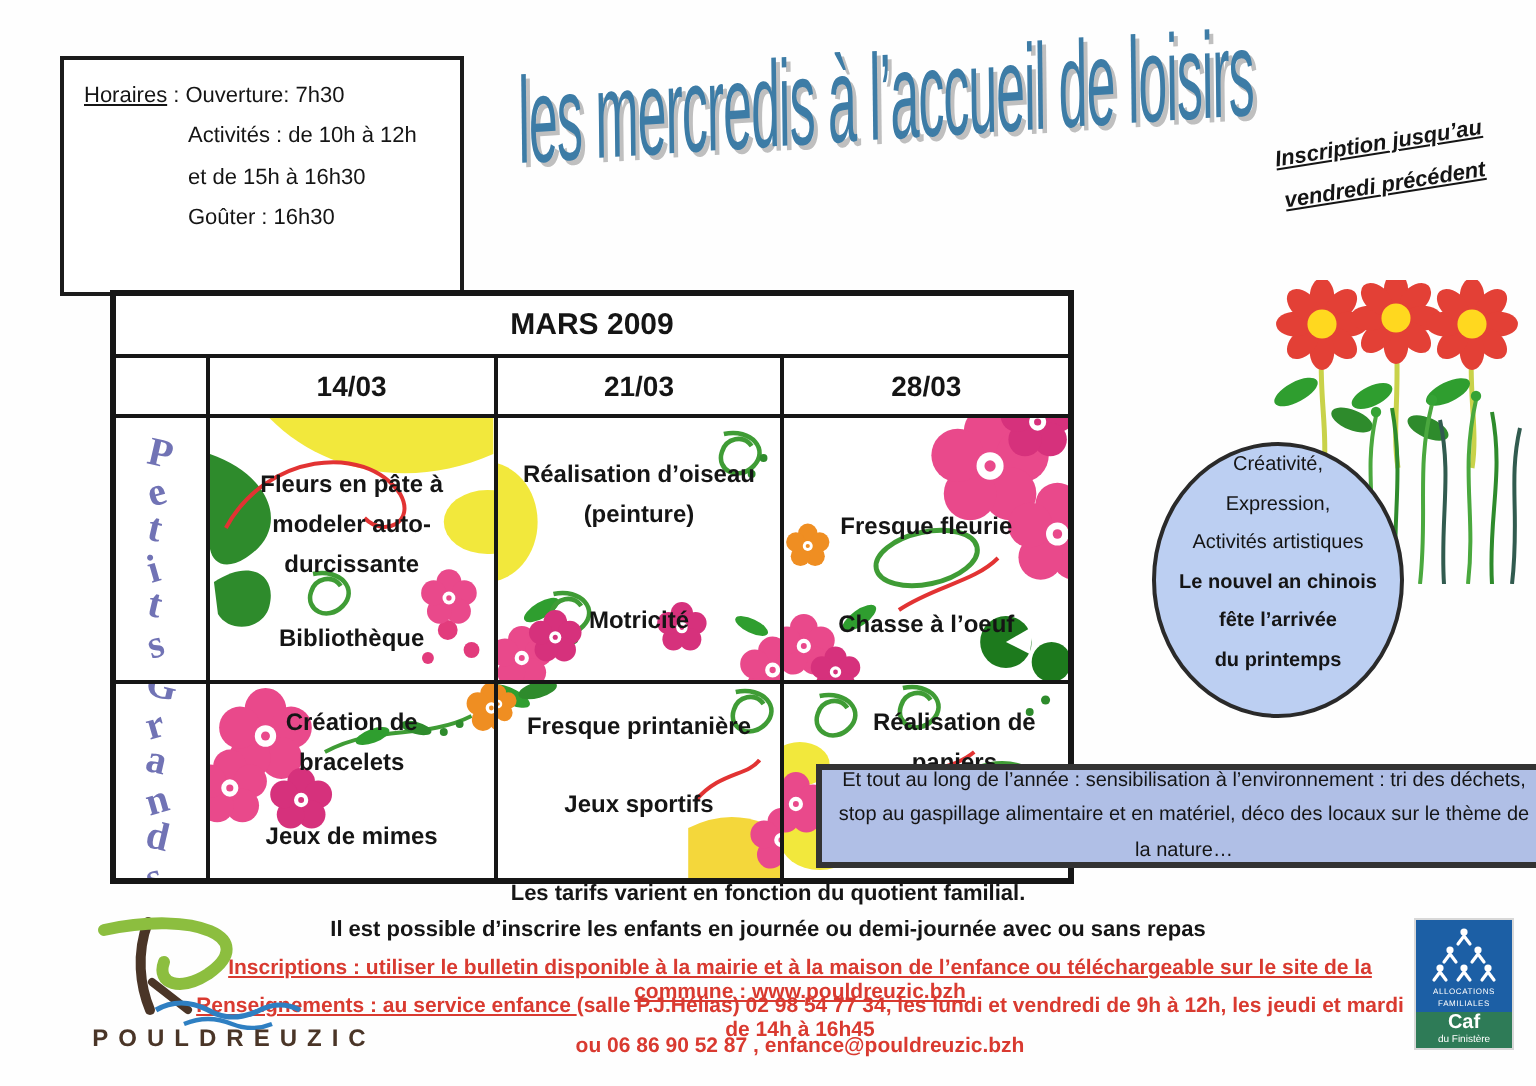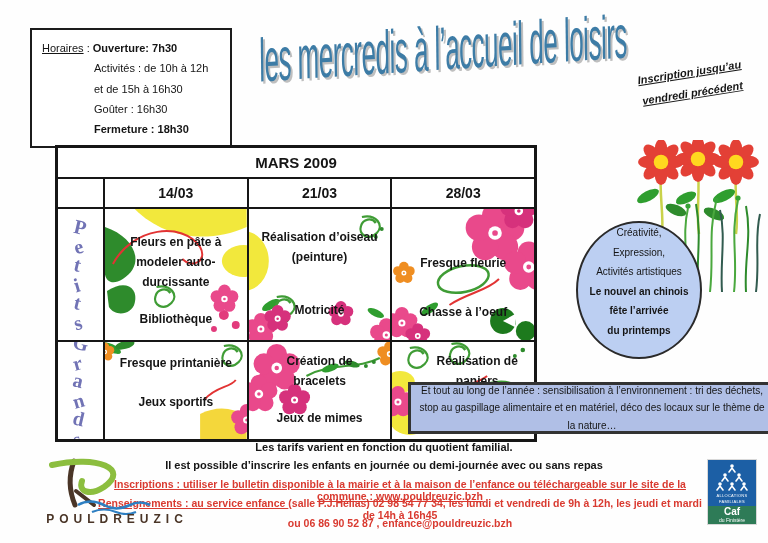--- a/index.html
+++ b/index.html
@@ -5,21 +5,21 @@
   html,body{margin:0;padding:0;}
   body{
     width:768px;height:543px;position:relative;overflow:hidden;
     background:#fefefe;
     font-family:"Liberation Sans",sans-serif;color:#151515;
   }
   
   .hours{position:absolute;left:30px;top:28px;width:182px;height:108px;
     border:2px solid #1c1c1c;background:#fff;padding:8px 6px 0 10px;font-size:11px;line-height:1.85;}
   .hours .u{text-decoration:underline;}
-  .hours .b{font-weight:bold;}
+  .hours .b{font-weight:normal;text-align:right;}
   .hours .ind{margin-left:52px;}
   
   .title{position:absolute;left:243px;top:34px;width:400px;text-align:center;
     font-size:26px;letter-spacing:-0.5px;color:#3d7ca6;white-space:nowrap;
     transform:scaleY(2.35) rotate(-1.6deg);transform-origin:center;
     text-shadow:2px 1px 0 #bfbfbf;font-family:"Liberation Sans",sans-serif;}
   
   .note{position:absolute;right:6px;top:62px;width:142px;text-align:center;
     font-size:11px;font-weight:bold;font-style:italic;line-height:1.9;
     transform:rotate(-9deg);}
@@ -107,21 +107,20 @@
     </g>
     <path id="swirl" d="M0,0 c14,-3 23,8 15,16 c-8,8 -19,2 -16,-7 c2,-7 11,-9 15,-3" fill="none" stroke="#3f9c35" stroke-width="2.3"></path>
   </defs>
 </svg>
 
 <div class="hours">
   <div><span class="u">Horaires</span><span> : </span><span class="b">Ouverture: 7h30</span></div>
   <div class="ind">Activités : de 10h à 12h</div>
   <div class="ind">et de 15h à 16h30</div>
   <div class="ind">Goûter : 16h30</div>
-  <div class="ind b">Fermeture : 18h30</div>
 </div>
 
 <div class="title">les mercredis à l’accueil de loisirs</div>
 
 <div class="note">
   <span>Inscription jusqu’au</span><br>
   <span>vendredi précédent</span>
 </div>
 
 <div class="cal">
@@ -211,48 +210,48 @@
           <span class="vletter" style="transform: rotate(13deg);">G</span>
           <span class="vletter" style="transform: rotate(-16deg);">r</span>
           <span class="vletter" style="transform: rotate(13deg);">a</span>
           <span class="vletter" style="transform: rotate(-16deg);">n</span>
           <span class="vletter" style="transform: rotate(13deg);">d</span>
           <span class="vletter" style="transform: rotate(-16deg);">s</span>
         </span>
     </div>
     <div class="gcell">
       <svg class="deco" viewBox="0 0 143 97" preserveAspectRatio="none">
-        <ellipse cx="6" cy="6" rx="11" ry="4" fill="#2f9e2f" transform="rotate(25 6 6)"></ellipse>
-        <ellipse cx="20" cy="3" rx="10" ry="4" fill="#2e8b2c" transform="rotate(-15 20 3)"></ellipse>
-        <use href="#flower5" x="0" y="10" style="color:#ef8e22" transform="scale(0.6)" transform-origin="0 10"></use>
-        <use href="#swirl" x="120" y="4"></use>
-        <path d="M96,97 L96,72 Q120,60 143,74 L143,97 Z" fill="#f4d73b"></path>
-        <path d="M100,58 C112,44 126,46 132,38" stroke="#e23333" stroke-width="2" fill="none"></path>
-        <use href="#flower5" x="143" y="78" style="color:#e9498b" transform-origin="143 78"></use>
-      </svg>
-      <div class="cell-inner">
-        <div>Fresque printanière</div>
-        <div style="margin-bottom:14px;">Jeux sportifs</div>
-      </div>
-    </div>
-    <div class="gcell">
-      <svg class="deco" viewBox="0 0 143 97" preserveAspectRatio="none">
         <use href="#flower5" x="28" y="26" style="color:#e9498b" transform="scale(1.5)" transform-origin="28 26"></use>
         <use href="#flower5" x="10" y="52" style="color:#e9498b" transform="scale(1.2)" transform-origin="10 52"></use>
         <use href="#flower5" x="46" y="58" style="color:#d6317c" transform-origin="46 58"></use>
         <path d="M58,34 C84,20 108,28 132,16" stroke="#3f9c35" stroke-width="2" fill="none"></path>
         <ellipse cx="82" cy="26" rx="9" ry="3.5" fill="#2f9e2f" transform="rotate(-20 82 26)"></ellipse>
         <ellipse cx="104" cy="22" rx="8" ry="3" fill="#2e8b2c" transform="rotate(15 104 22)"></ellipse>
         <circle cx="118" cy="24" r="2" fill="#2e8b2c"></circle>
           <circle cx="126" cy="20" r="2" fill="#2e8b2c"></circle>
         <use href="#flower5" x="142" y="12" style="color:#ef8e22" transform="scale(0.8)" transform-origin="142 12"></use>
       </svg>
       <div class="cell-inner">
         <div style="max-width:110px;">Création de bracelets</div>
         <div>Jeux de mimes</div>
+      </div>
+    </div>
+    <div class="gcell">
+      <svg class="deco" viewBox="0 0 143 97" preserveAspectRatio="none">
+        <ellipse cx="6" cy="6" rx="11" ry="4" fill="#2f9e2f" transform="rotate(25 6 6)"></ellipse>
+        <ellipse cx="20" cy="3" rx="10" ry="4" fill="#2e8b2c" transform="rotate(-15 20 3)"></ellipse>
+        <use href="#flower5" x="0" y="10" style="color:#ef8e22" transform="scale(0.6)" transform-origin="0 10"></use>
+        <use href="#swirl" x="120" y="4"></use>
+        <path d="M96,97 L96,72 Q120,60 143,74 L143,97 Z" fill="#f4d73b"></path>
+        <path d="M100,58 C112,44 126,46 132,38" stroke="#e23333" stroke-width="2" fill="none"></path>
+        <use href="#flower5" x="143" y="78" style="color:#e9498b" transform-origin="143 78"></use>
+      </svg>
+      <div class="cell-inner">
+        <div>Fresque printanière</div>
+        <div style="margin-bottom:14px;">Jeux sportifs</div>
       </div>
     </div>
     <div class="gcell">
       <svg class="deco" viewBox="0 0 143 97" preserveAspectRatio="none">
         <use href="#swirl" x="18" y="6"></use>
         <use href="#swirl" x="60" y="2"></use>
         <ellipse cx="8" cy="40" rx="15" ry="11" fill="#f2e83c"></ellipse>
         <ellipse cx="18" cy="78" rx="20" ry="15" fill="#f2e83c"></ellipse>
         <use href="#flower5" x="6" y="60" style="color:#e9498b" transform-origin="6 60"></use>
         <path d="M48,56 C66,42 84,44 96,34" stroke="#e23333" stroke-width="2" fill="none"></path>

